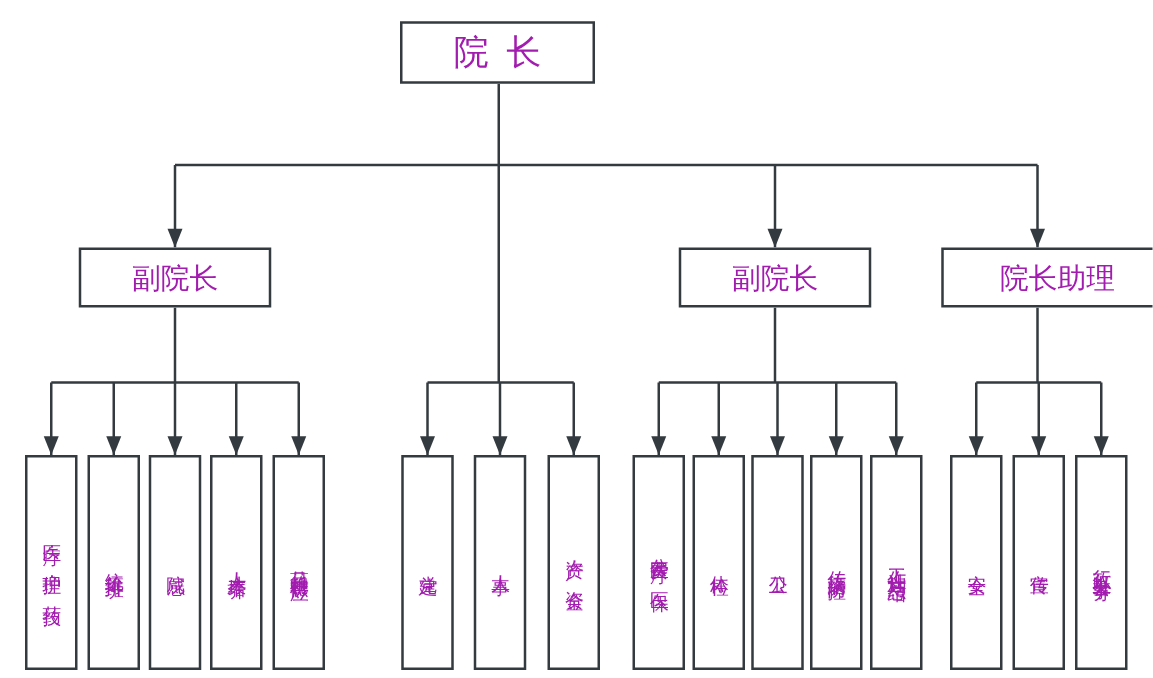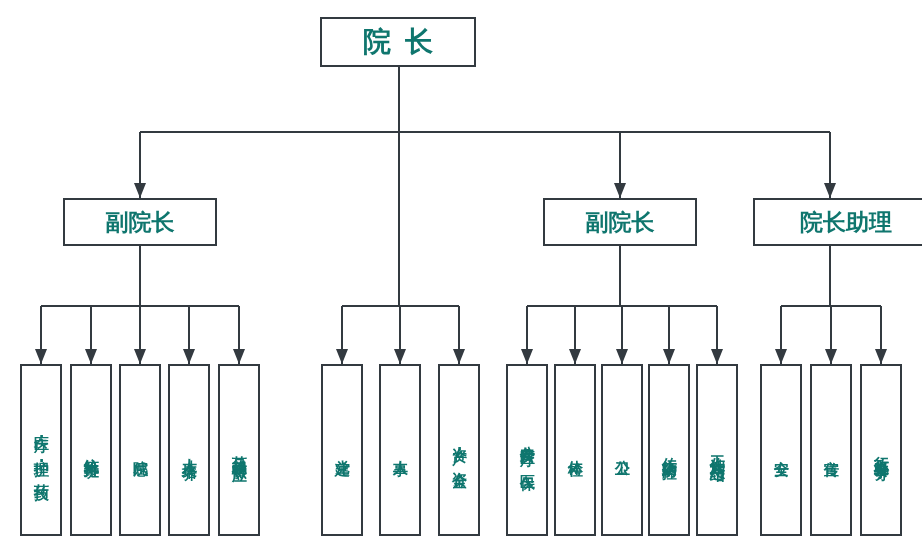--- a/index.html
+++ b/index.html
@@ -1,21 +1,21 @@
 <!DOCTYPE html>
 <html><head>
   <meta charset="utf-8">
   <style>
     html, body { margin: 0; padding: 0; background: #ffffff; }
     body { width: 922px; height: 542px; position: relative; overflow: hidden;
            font-family: "DejaVu Sans", "Liberation Sans", sans-serif; color: #333333; }
     #chart { position: absolute; left: 0; top: 0; }
     .box { position: absolute; box-sizing: border-box; border: 2px solid #333a40; background: #ffffff;
            display: flex; align-items: center; justify-content: center; }
-    .box .label { font-weight: bold; color: #0f766e; }
+    .box .label { font-weight: normal; color: #a21caf; }
     .root .label { font-size: 28px; letter-spacing: 14px; margin-right: -14px; }
     .mid .label { font-size: 23px; }
     .leaf .label { font-size: 15px; writing-mode: vertical-rl; text-orientation: upright; letter-spacing: 2px; line-height: 1; }
   </style>
 </head>
 <body>
 
 <svg id="chart" width="922" height="542" xmlns="http://www.w3.org/2000/svg">
     <line x1="399" y1="67" x2="399" y2="306" stroke="#333a40" stroke-width="2"></line>
     <line x1="140" y1="132" x2="830" y2="132" stroke="#333a40" stroke-width="2"></line>

